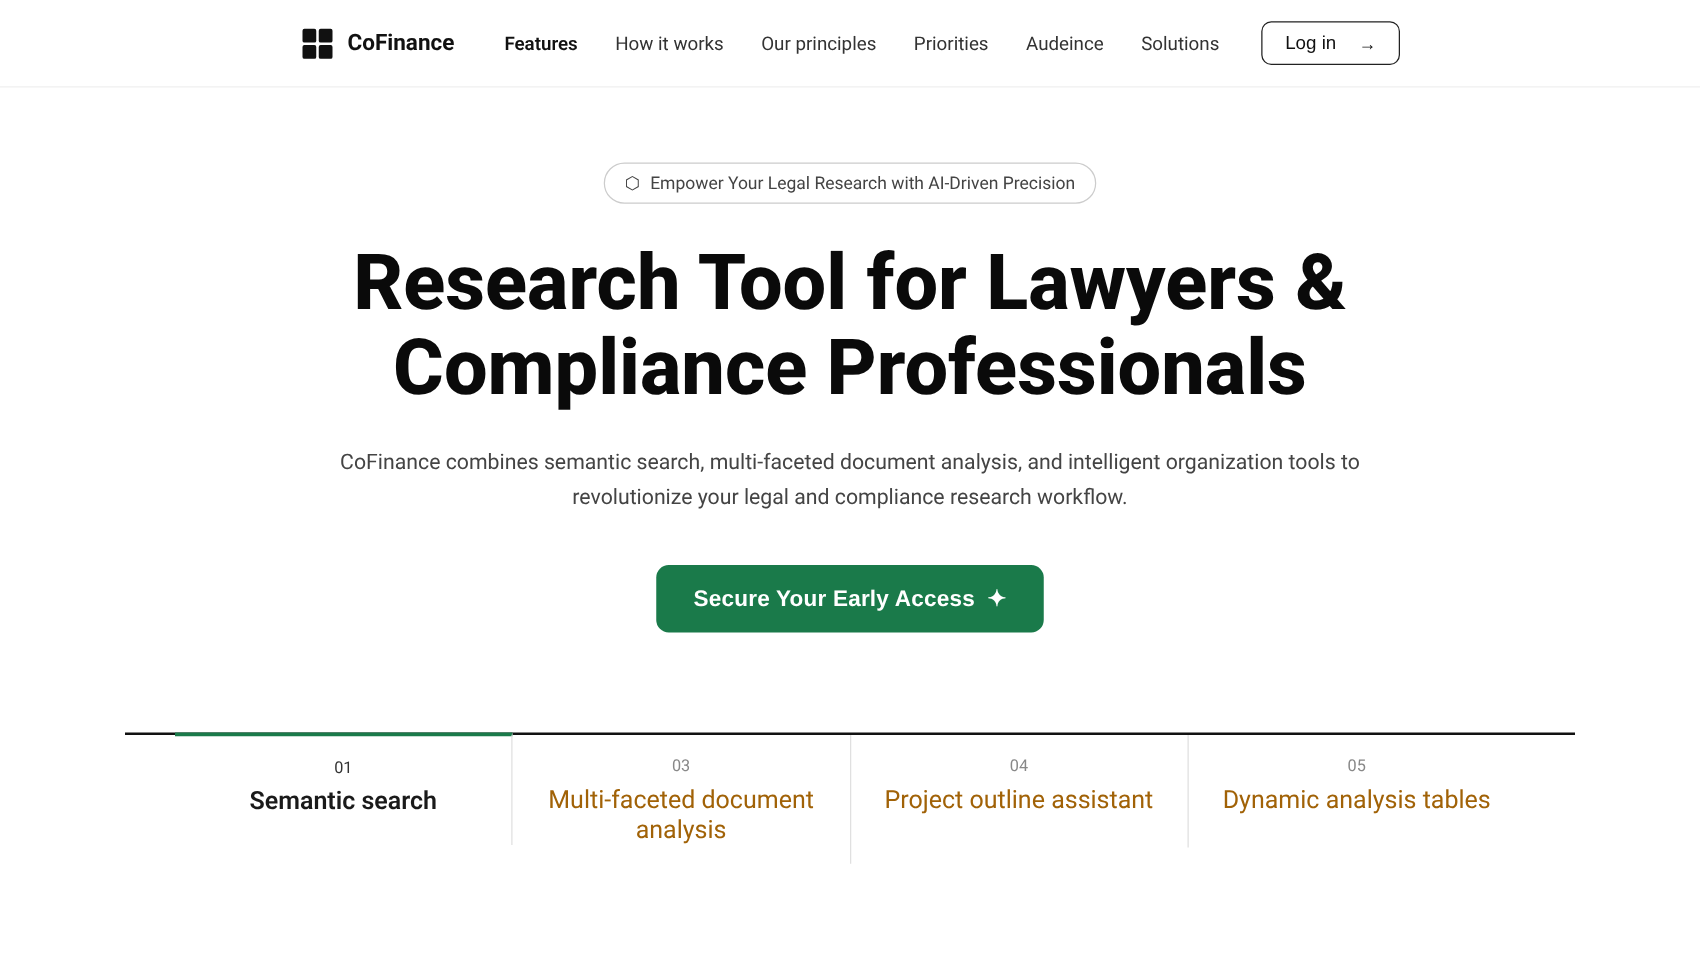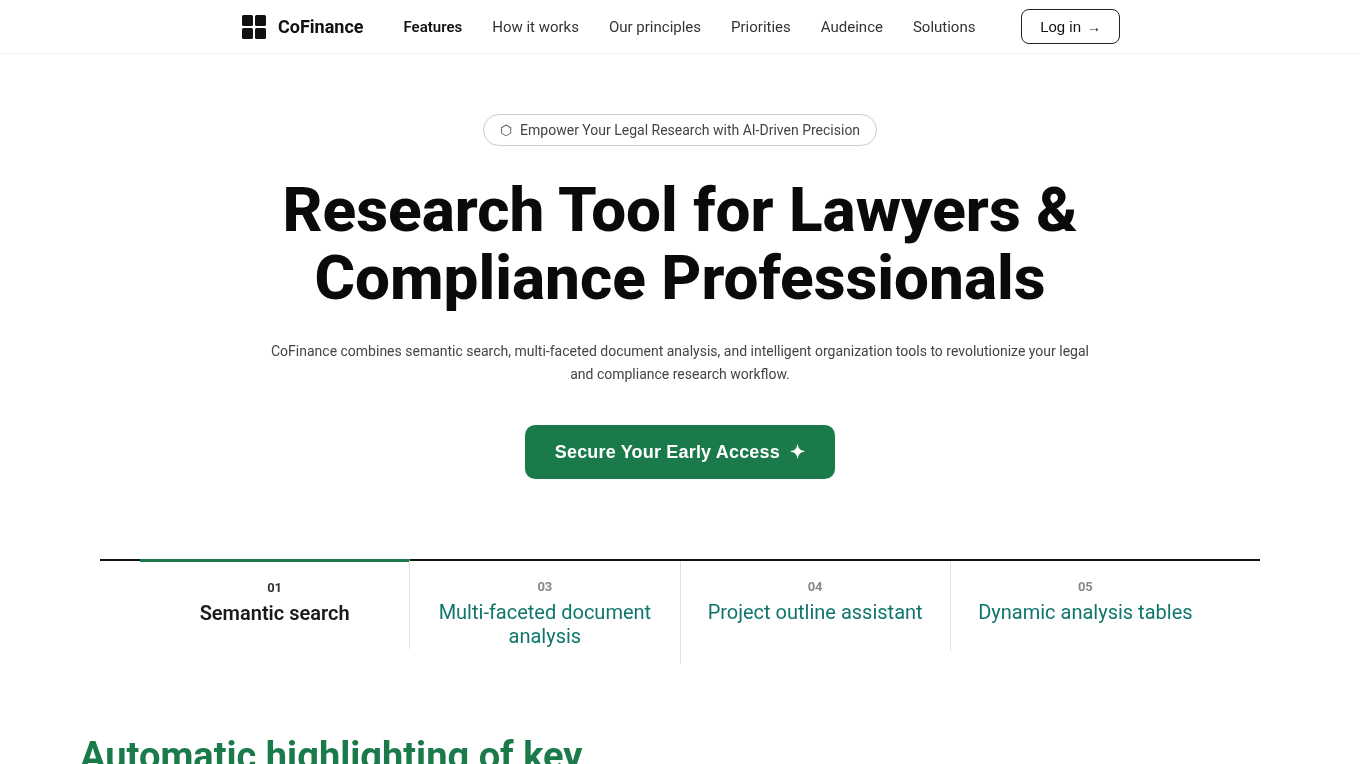--- a/index.html
+++ b/index.html
@@ -15,21 +15,21 @@
       min-height: 764px;
       overflow-x: hidden;
     }
 
     
     .navbar {
       display: flex;
       align-items: center;
       justify-content: space-between;
       padding: 0 240px;
-      height: 54px;
+      height: 70px;
       border-bottom: 1px solid #f0f0f0;
       background: #fff;
     }
     .nav-left {
       display: flex;
       align-items: center;
       gap: 40px;
     }
     .logo-area {
       display: flex;
@@ -68,21 +68,21 @@
       font-weight: 600;
       color: #111;
     }
     .nav-right {
       display: flex;
       align-items: center;
     }
     .login-btn {
       display: flex;
       align-items: center;
-      gap: 6px;
+      gap: 18px;
       border: 1.5px solid #222;
       border-radius: 8px;
       padding: 8px 18px;
       font-size: 15px;
       font-weight: 500;
       color: #111;
       background: #fff;
       cursor: pointer;
     }
     .login-btn .arrow {
@@ -113,29 +113,29 @@
     }
     .hero-title {
       font-size: 62px;
       font-weight: 800;
       line-height: 1.1;
       color: #0a0a0a;
       max-width: 900px;
       margin-bottom: 28px;
     }
     .hero-subtitle {
-      font-size: 14px;
+      font-size: 17px;
       color: #444;
       line-height: 1.6;
       max-width: 820px;
       margin-bottom: 40px;
     }
     .cta-btn {
       display: flex;
-      align-items: center;
+      align-items: flex-end;
       gap: 10px;
       background: #1a7a4a;
       color: #fff;
       border: none;
       border-radius: 10px;
       padding: 16px 30px;
       font-size: 18px;
       font-weight: 600;
       cursor: pointer;
       letter-spacing: 0.01em;
@@ -164,33 +164,33 @@
     .feature-item:last-child {
       border-right: none;
     }
     .feature-item.active {
       border-top: 3px solid #1a7a4a;
       margin-top: -2px;
     }
     .feature-num {
       font-size: 13px;
       color: #888;
-      font-weight: 700;
+      font-weight: 400;
       margin-bottom: 6px;
     }
     .feature-item.active .feature-num {
       color: #333;
     }
     .feature-label {
       font-size: 20px;
       font-weight: 600;
       color: #1a1a1a;
     }
     .feature-item:not(.active) .feature-label {
-      color: #0f766e;
+      color: #a16207;
       font-weight: 400;
     }
 
     
     .bottom-hint {
       padding: 30px 80px 0;
     }
     .bottom-hint-title {
       font-size: 38px;
       font-weight: 700;

